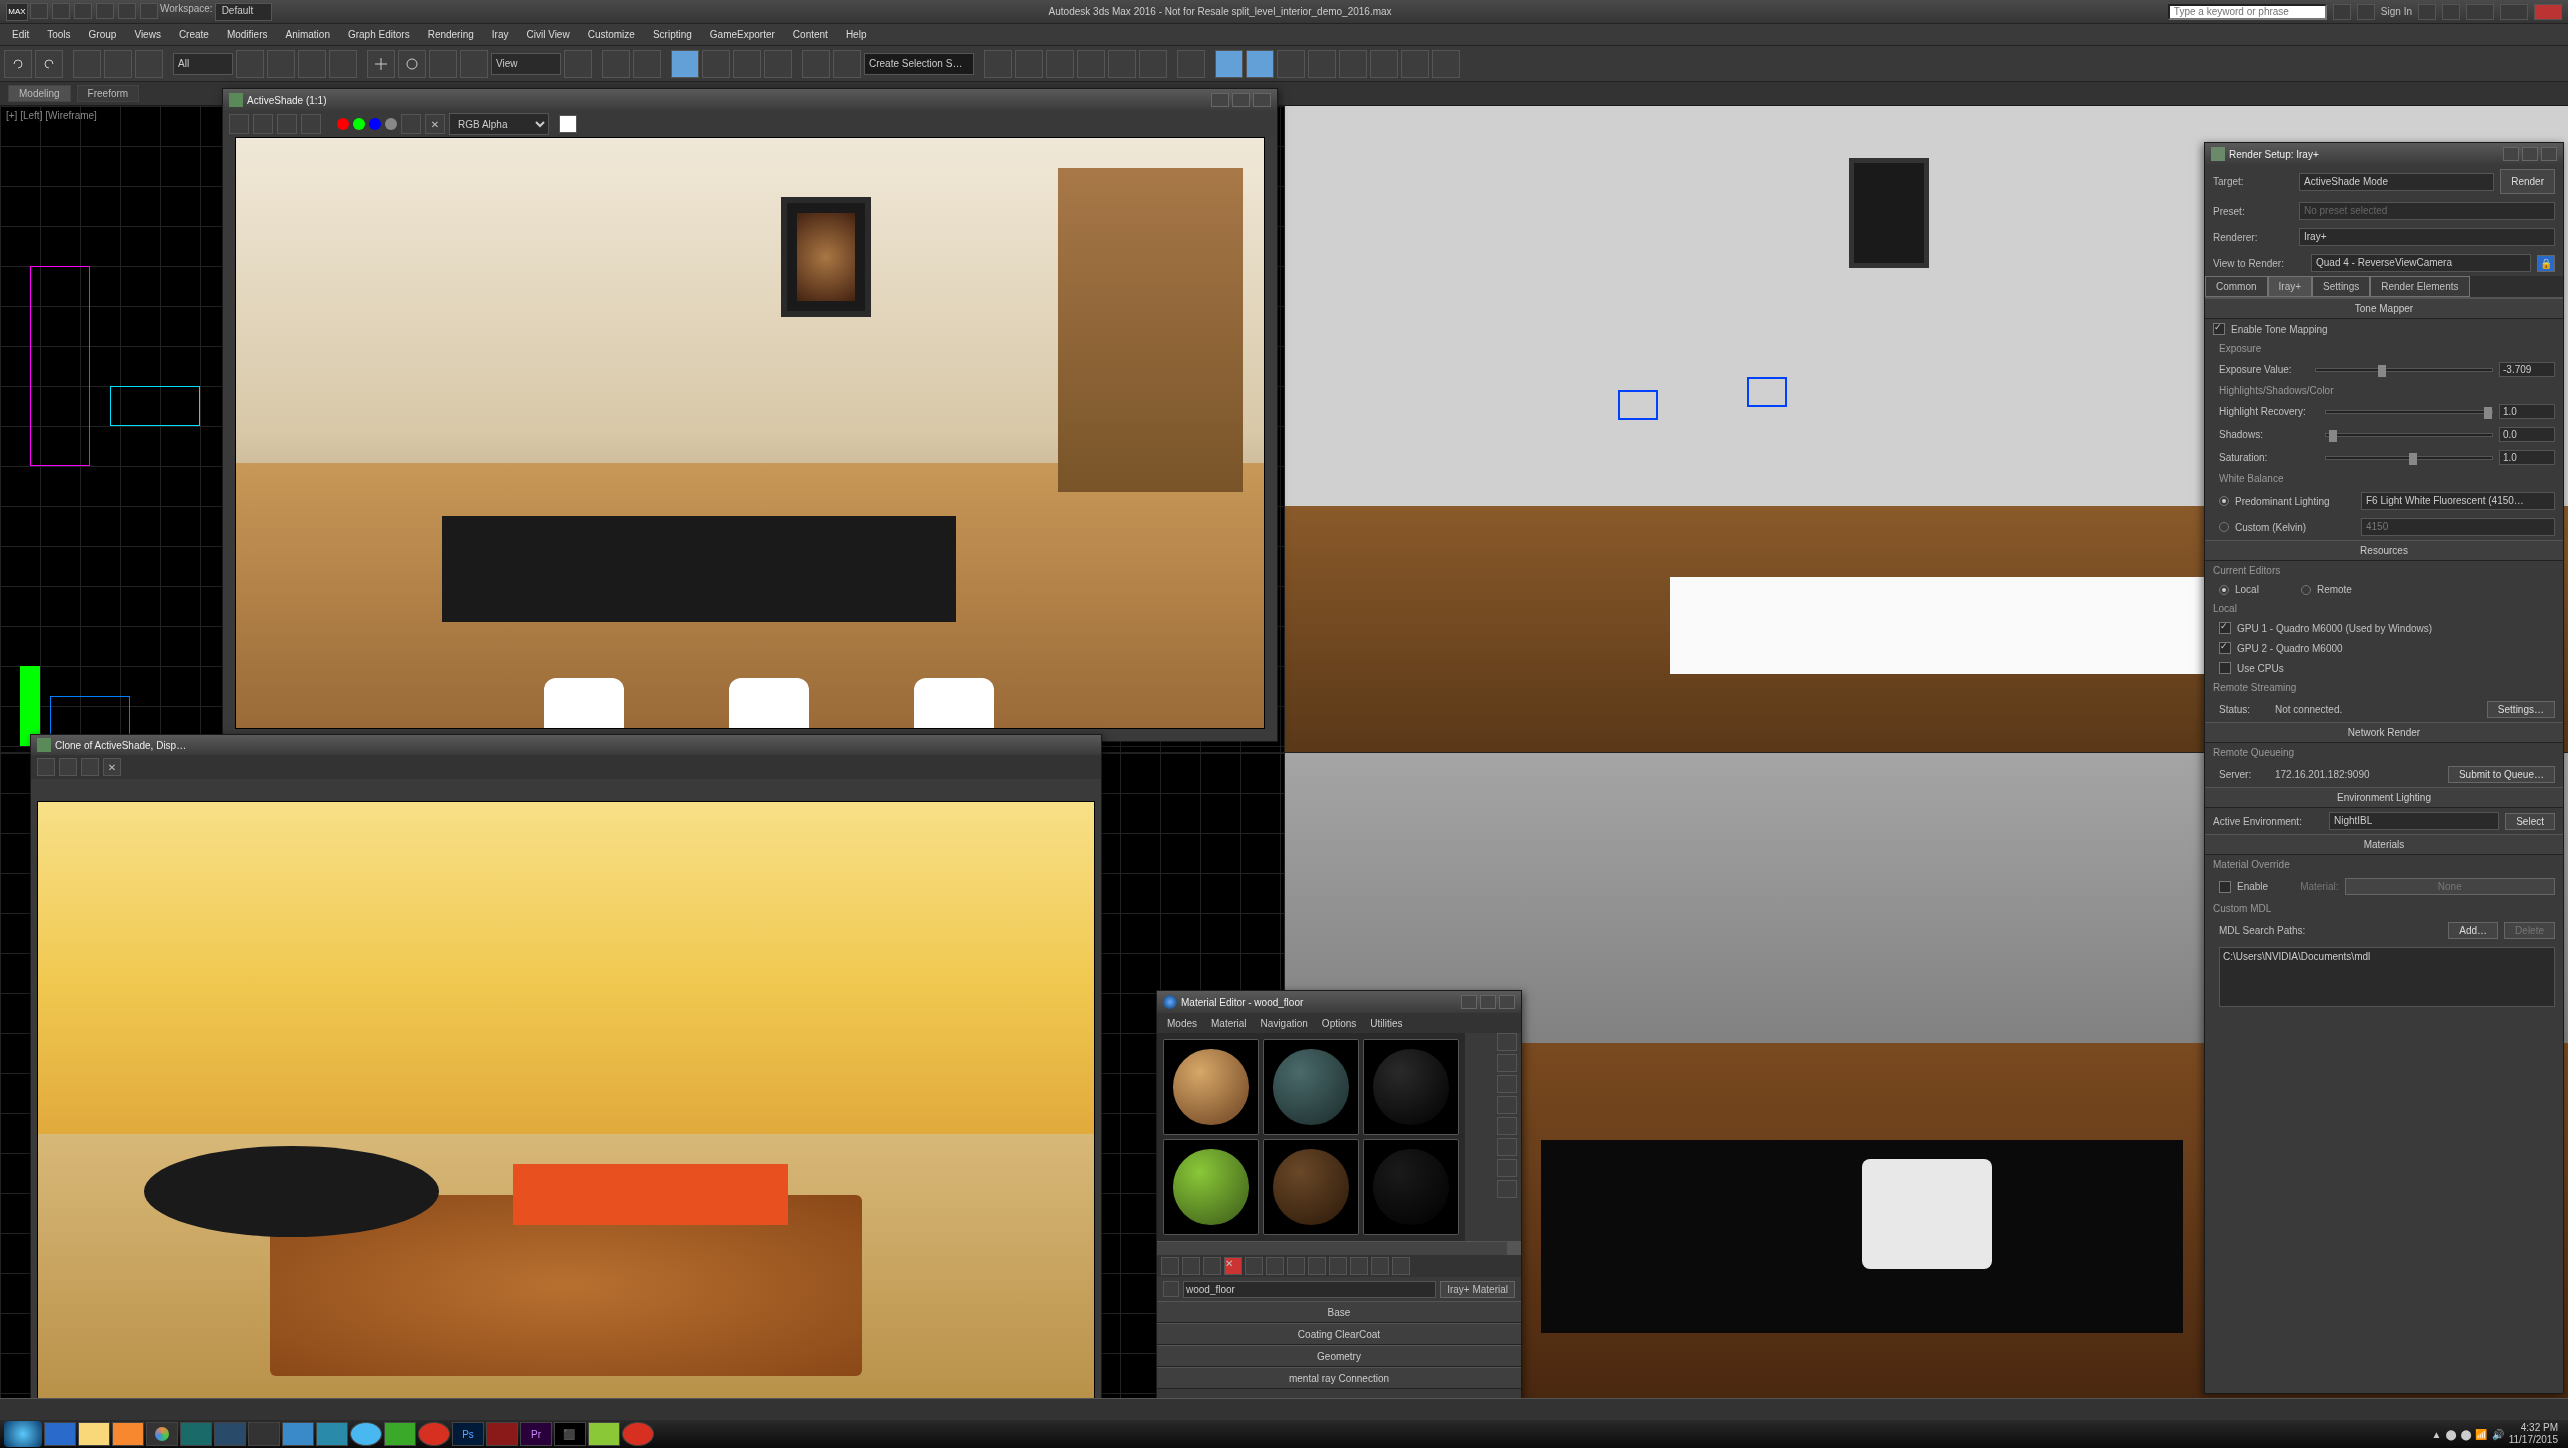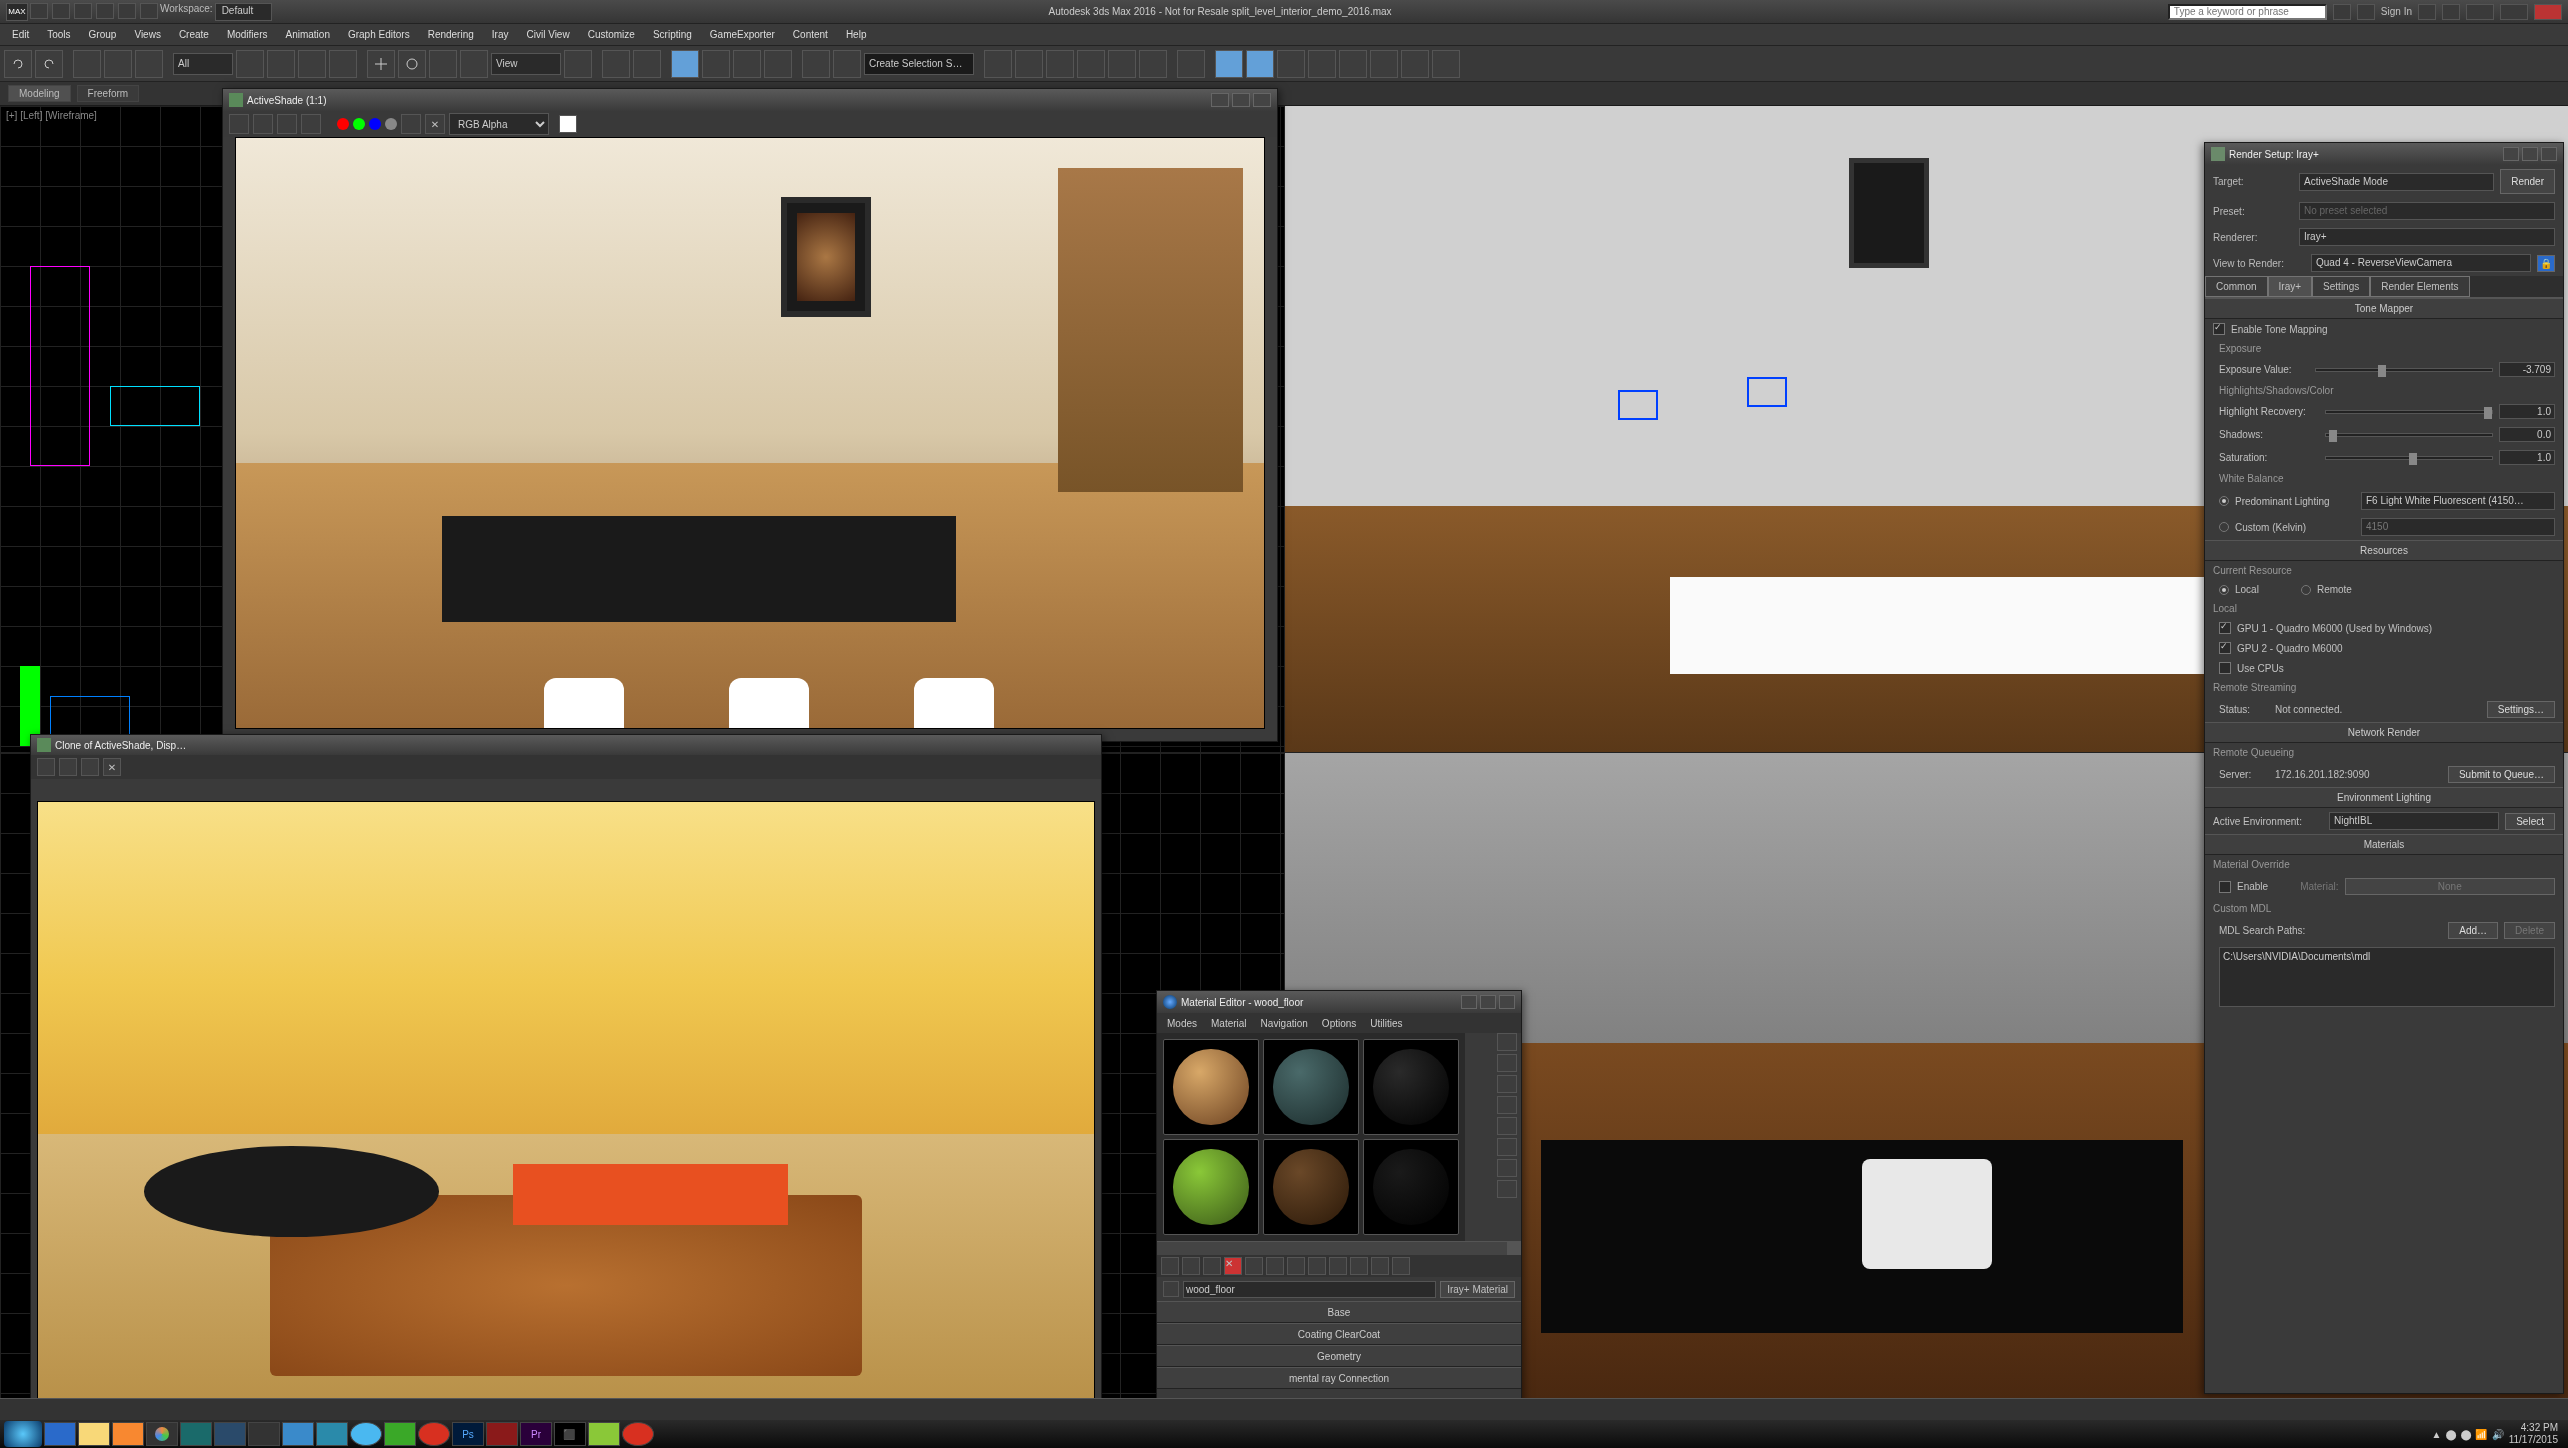--- a/index.html
+++ b/index.html
@@ -105,21 +105,21 @@
 .rendsetup .drop { flex:1; background:#2a2a2a; border:1px solid #555; padding:2px 4px; color:#ccc; height:18px;}
 .rendsetup .btn { background:#444; border:1px solid #666; padding:2px 10px; color:#ddd;}
 .rendsetup .tabs { display:flex; background:#2e2e2e; border-bottom:1px solid #555;}
 .rendsetup .tabs .t { padding:4px 10px; border:1px solid #737373; background:#3a3a3a;}
 .rendsetup .tabs .t.active { background:#505050;}
 .rendsetup .section-title { text-align:center; padding:4px; background:#3f3f3f; border-top:1px solid #555; border-bottom:1px solid #222; color:#ccc;}
 .rendsetup .chk { width:12px; height:12px; border:1px solid #777; background:#2a2a2a; display:inline-block;}
 .rendsetup .chk.on::after { content:'✓'; color:#ccc; font-size:9px; position:relative; top:-3px;}
 .rendsetup .slider { flex:1; height:4px; background:#222; border:1px solid #555; position:relative;}
 .rendsetup .slider .thumb { position:absolute; top:-4px; width:8px; height:12px; background:#888;}
-.rendsetup .num { width:56px; background:#2a2a2a; border:1px solid #555; padding:1px 3px; color:#ccc; text-align:right;}
+.rendsetup .num { width:56px; background:#2a2a2a; border:1px solid #555; padding:1px 3px; color:#ccc; text-align:left;}
 .rendsetup .radio { width:10px; height:10px; border-radius:50%; border:1px solid #777; display:inline-block;}
 .rendsetup .radio.on::after { content:''; display:block; width:4px; height:4px; background:#ccc; border-radius:50%; margin:2px;}
 .rendsetup textarea { width:100%; background:#2a2a2a; border:1px solid #555; color:#ccc; height:60px; resize:none; padding:3px;}
 
 
 .statusarea { position:absolute; left:0; right:0; bottom:28px; height:22px; background:#333; border-top:1px solid #555;}
 
 
 .taskbar { position:absolute; left:0; right:0; bottom:0; height:28px; background: linear-gradient(#2a2a2a,#0a0a0a); display:flex; align-items:center; padding:0 4px; gap:2px;}
 .taskbar .start { width:38px; height:26px; background: radial-gradient(circle,#5ac8fa,#0a3a6a); border-radius:4px;}
@@ -505,21 +505,21 @@
     <span style="width:120px">Predominant Lighting</span>
     <span class="drop">F6 Light White Fluorescent (4150…</span>
   </div>
   <div class="row" style="padding-left:14px">
     <span class="radio"></span>
     <span style="width:120px">Custom (Kelvin)</span>
     <span class="drop" style="color:#777">4150</span>
   </div>
 
   <div class="section-title">Resources</div>
-  <div class="row" style="color:#999">Current Resource</div>
+  <div class="row" style="color:#999">Current Editors</div>
   <div class="row" style="padding-left:14px">
     <span class="radio on"></span>
       <span>Local</span>
     <span style="width:30px"></span>
     <span class="radio"></span>
       <span>Remote</span>
   </div>
   <div class="row" style="color:#999">Local</div>
   <div class="row" style="padding-left:14px">
       <span class="chk on"></span>

